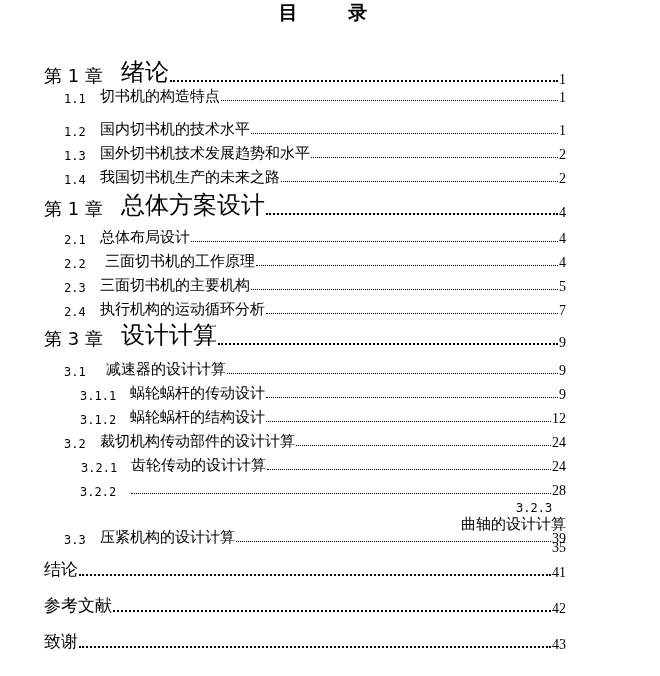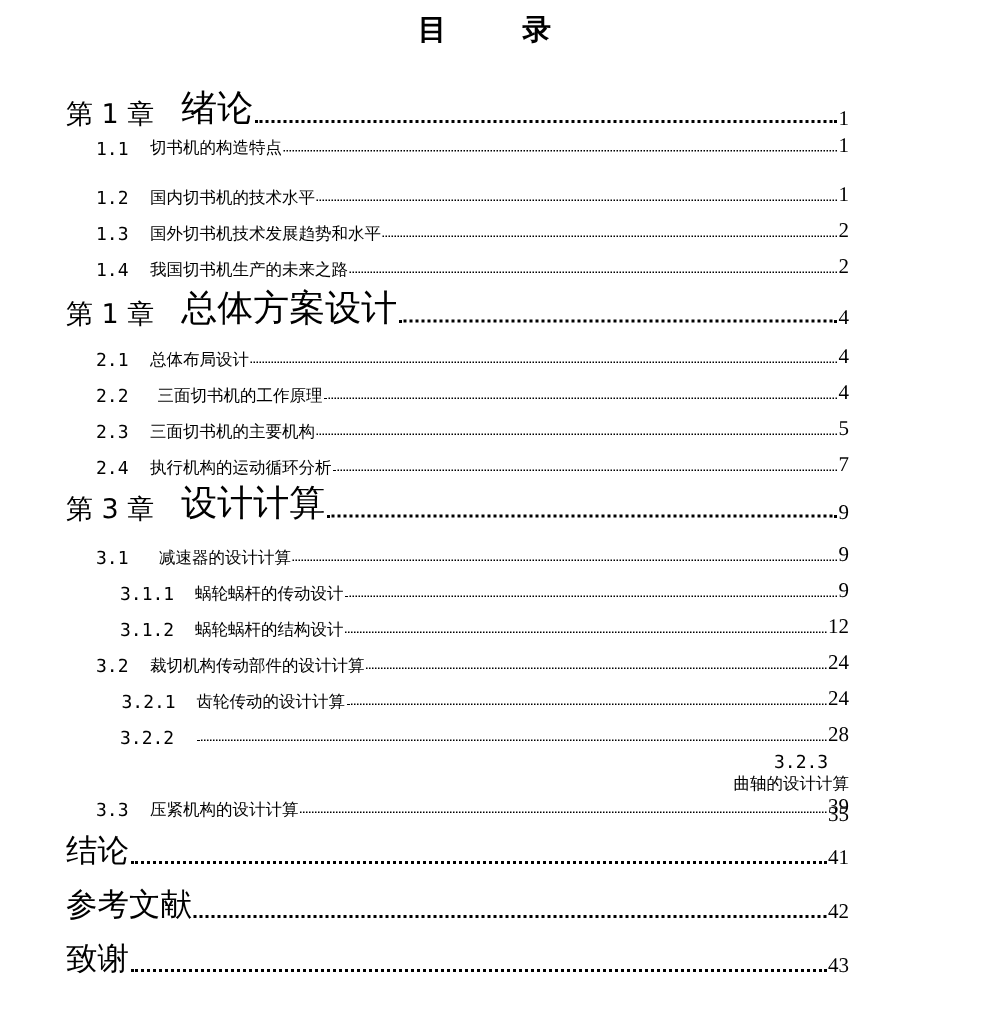--- a/index.html
+++ b/index.html
@@ -1,21 +1,21 @@
 <!DOCTYPE html>
 <html><head>
   <meta charset="utf-8">
   <style>
     html, body { margin: 0; padding: 0; background: #ffffff; }
     body {
       width: 660px; height: 676px; position: relative; overflow: hidden;
       color: #000; font-family: "DejaVu Sans", sans-serif;
     }
     .title {
-      position: absolute; top: 10px; left: 0; width: 624px; text-align: center;
+      position: absolute; top: 2px; left: 0; width: 624px; text-align: center;
       font-size: 19px; font-weight: bold; letter-spacing: 22px;
       line-height: 20px; padding-left: 22px;
     }
     .row {
       position: absolute; left: 0; width: 566px; height: 22px;
       display: flex; align-items: flex-end; white-space: nowrap;
     }
     .row .num {
       font-family: "DejaVu Sans Mono", monospace; font-size: 12px;
       flex: none;
@@ -25,24 +25,24 @@
       flex: 1 1 auto; margin: 0 1px 5px 1px; height: 0;
       border-bottom: 2px dotted #000;
     }
     .row .page {
       flex: none; font-family: "Liberation Serif", serif; text-align: right;
     }
     .lvl0 .label { font-size: 24px; }
     .lvl0 .num { font-size: 18px; font-family: "DejaVu Sans", sans-serif; margin-right: 18px; }
     .lvl0 .page { font-size: 14px; }
     .lvl0 .leader { margin-bottom: 6px; }
-    .lvl1 .label, .lvl2 .label { font-size: 11px; }
+    .lvl1 .label, .lvl2 .label { font-size: 15px; }
     .lvl1 .page, .lvl2 .page { font-size: 14px; }
     .lvl1 .leader, .lvl2 .leader { border-bottom-width: 1px; margin-bottom: 5px; }
-    .plain .label { font-size: 21px; }
+    .plain .label { font-size: 17px; }
     .plain .page { font-size: 14px; }
   </style>
 </head>
 <body>
 
 <div class="title">目 录</div>
 
 <div>
   <div class="row lvl0" style="top:66px;left:44px;width:522px;">
     <span class="num">第 1 章</span>

